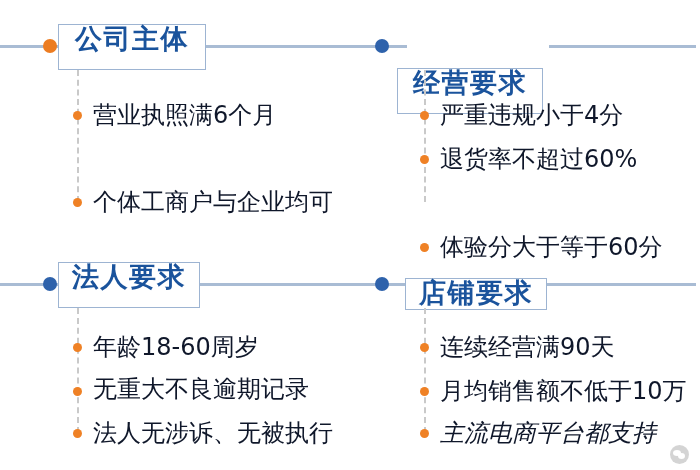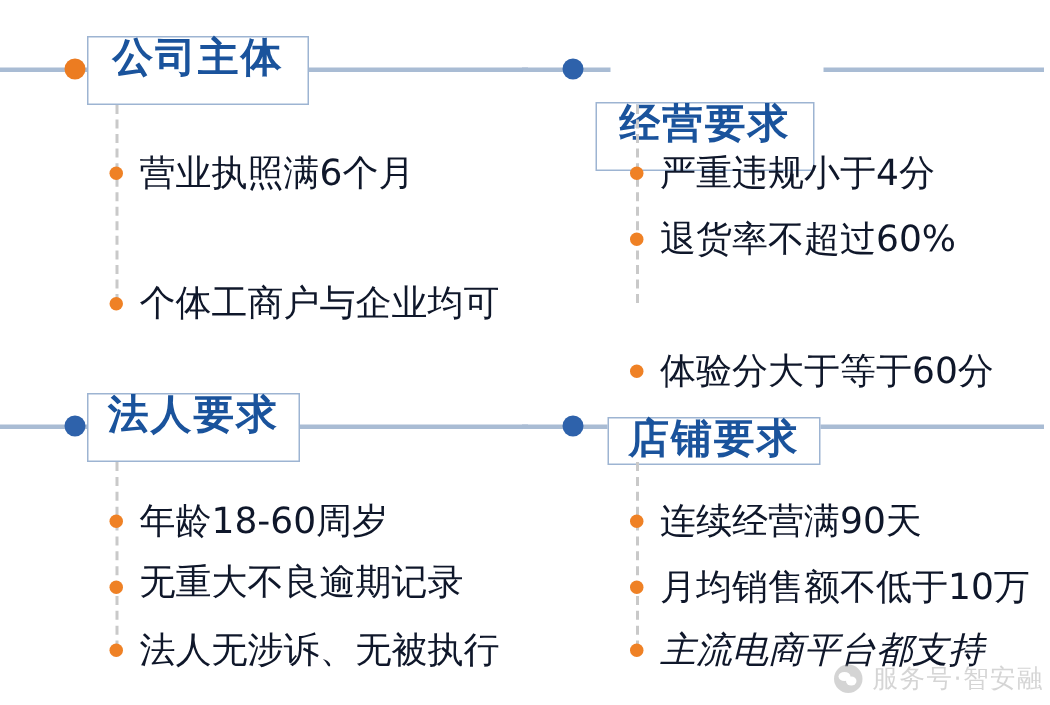--- a/index.html
+++ b/index.html
@@ -210,16 +210,15 @@
     <span class="bullet-dot"></span>
     <span class="bullet-text">月均销售额不低于10万</span>
   </div>
   <div class="bullet-item" style="left:420px; top:421px;font-style:italic;">
     <span class="bullet-dot"></span>
     <span class="bullet-text">主流电商平台都支持</span>
   </div>
 
   <div class="watermark">
     <span class="wm-badge"></span>
-    <span class="wm-text">服务号·智安融</span>
   </div>
 
 </div>
 
 </body></html>

